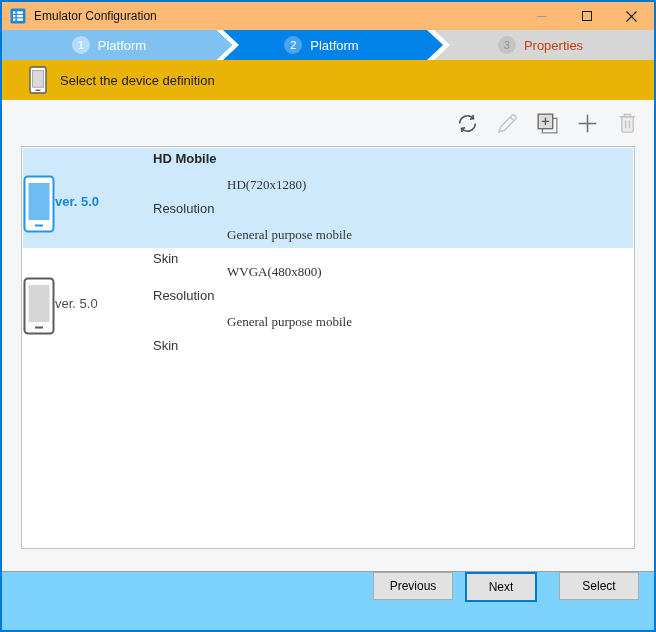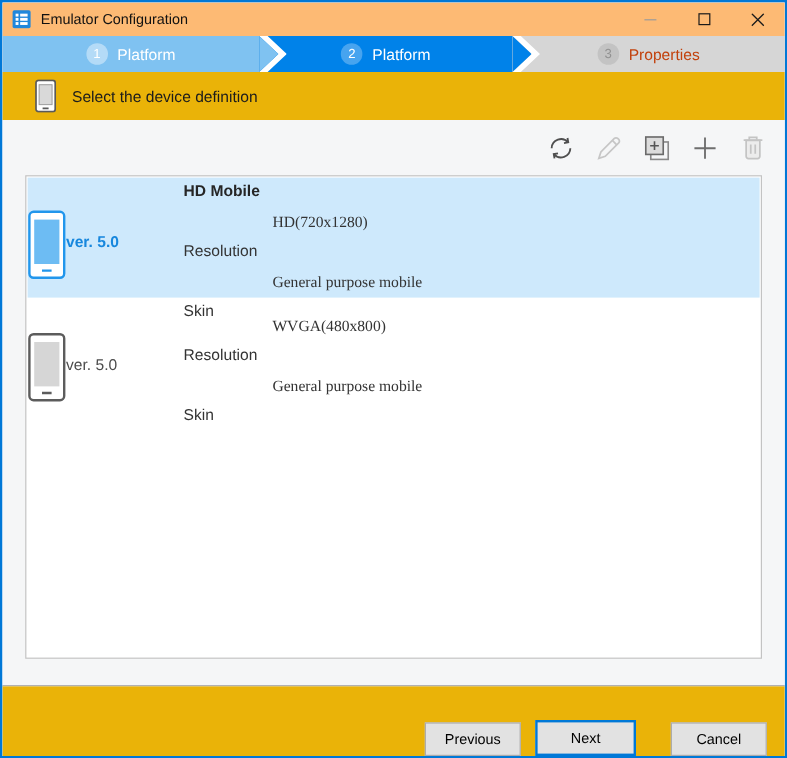--- a/index.html
+++ b/index.html
@@ -57,24 +57,24 @@
   .ver.blue { color:#1787dd; font-weight:bold; }
   .ver.gray { color:#4c4c4c; }
   .details { padding-top:3px; }
   .device-title { font-size:13px; font-weight:bold; color:#262626; }
   .spec-row { display:flex; margin-top:11px; }
   .spec-label { width:74px; font-size:13px; color:#333;margin-top:24px; }
   .spec-value { font-size:13px; color:#333;font-family:Liberation Serif, serif; }
 
   
   .footer-sep { height:1px; flex:0 0 1px; background:#9f9f9f; }
-  .footer { height:58px; flex:0 0 58px; background:#eab308; display:flex; align-items:flex-end; justify-content:flex-end; padding-right:15px; }
+  .footer { height:58px; flex:0 0 58px; background:#7dd3fc; display:flex; align-items:flex-start; justify-content:flex-end; padding-right:15px; }
   .btn { width:80px; height:28px; background:#e2e2e2; border:1px solid #acacac; font-size:12px; color:#000; font-family:"Liberation Sans",sans-serif; }
   .btn-prev { margin-right:12px; }
-  .btn-next { width:84px; height:30px; border:2px solid #0078d7; margin-right:29px; }
+  .btn-next { width:72px; height:30px; border:2px solid #0078d7; margin-right:22px; }
 </style>
 </head>
 <body>
 
 <div class="titlebar">
   <svg class="app-icon" viewBox="0 0 16 16">
     <rect x="0.5" y="0.5" width="15" height="15" rx="1.5" fill="#1f87dc"></rect>
     <rect x="3" y="3.4" width="2.4" height="2.4" fill="#fff"></rect>
       <rect x="6.8" y="3.4" width="6.2" height="2.4" fill="#fff"></rect>
     <rect x="3" y="6.9" width="2.4" height="2.4" fill="#fff"></rect>
@@ -211,14 +211,14 @@
       </div>
     </div>
 
   </div>
 </div>
 
 <div class="footer-sep"></div>
 <div class="footer">
   <button class="btn btn-prev">Previous</button>
   <button class="btn btn-next">Next</button>
-  <button class="btn btn-cancel">Cancel</button>
+  <button class="btn btn-cancel">Select</button>
 </div>
 
 </body></html>

